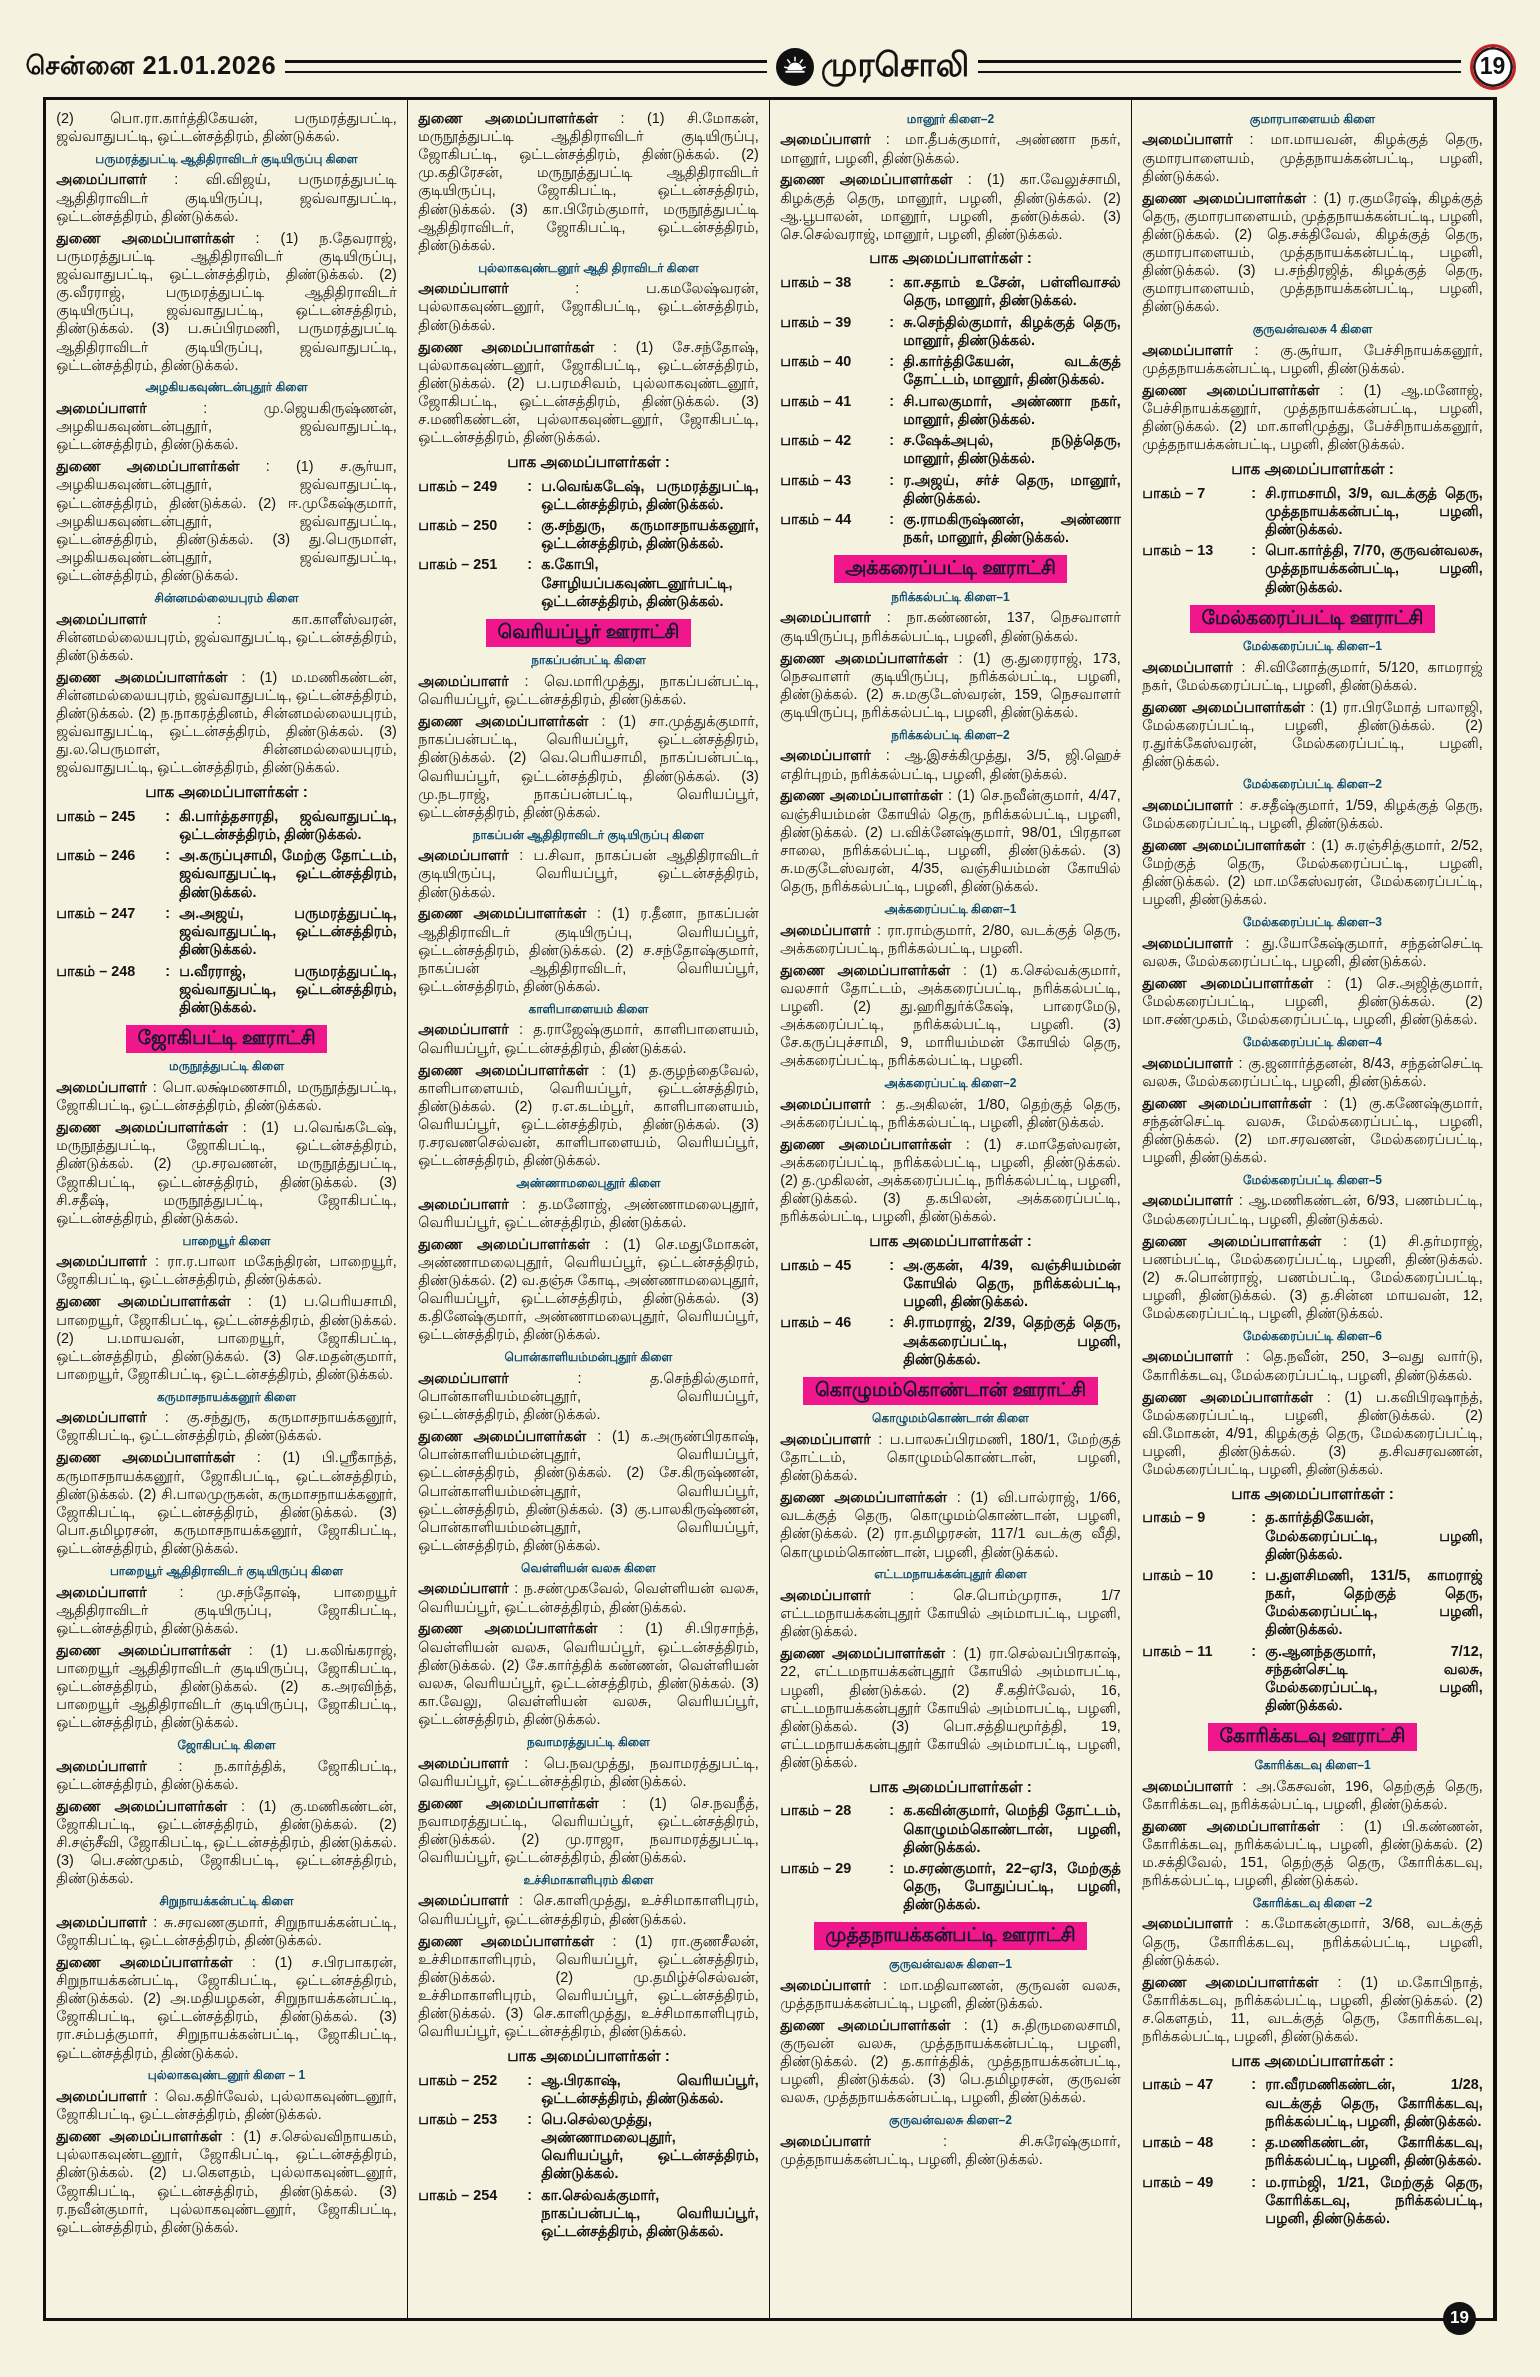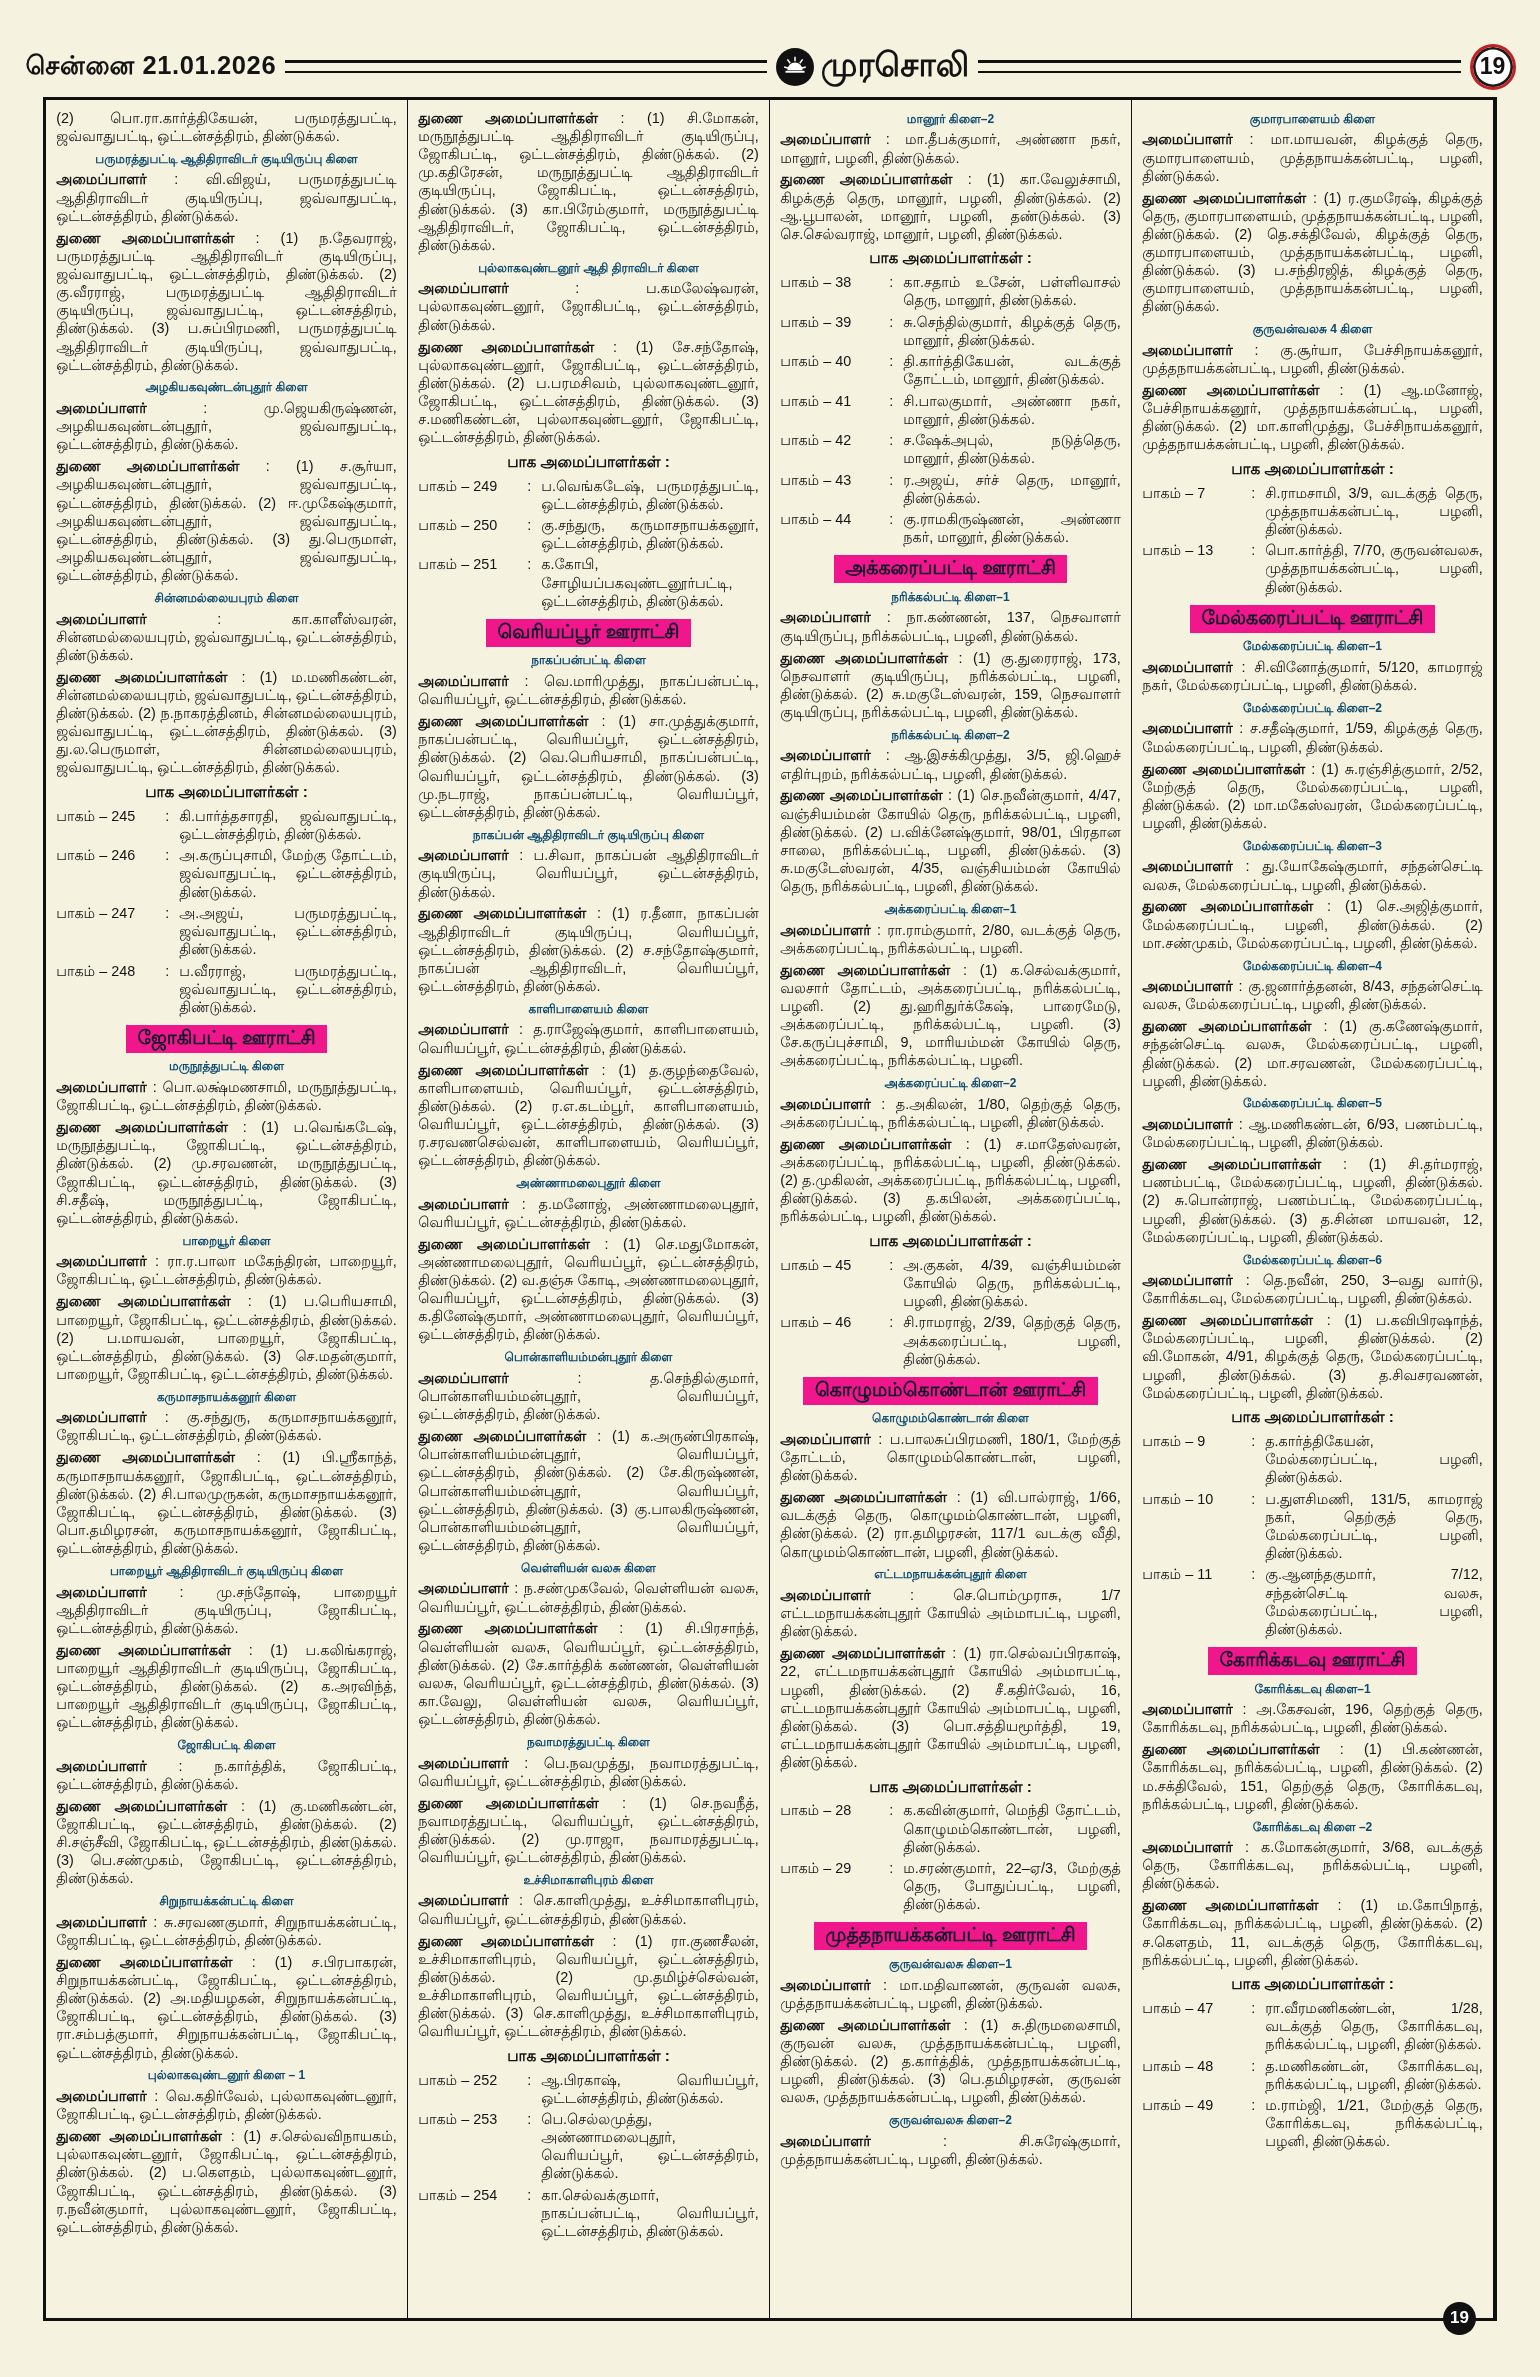--- a/index.html
+++ b/index.html
@@ -48,21 +48,21 @@
   }
   .org{
     font-size:14.4px;line-height:1.26;text-align:justify;
     margin:3.8px 0;word-break:break-word;
   }
   .org b{font-weight:bold;}
   .ptitle{
     font-weight:bold;text-align:center;font-size:15.3px;margin:6.4px 0 3.8px 0;
   }
   .part{
-    display:flex;font-size:14.4px;line-height:1.26;margin:3.2px 0;
+    display:flex;font-size:14.4px;line-height:1.26;margin:3.2px 0;font-weight:bold;
   }
   .part .pnum{flex:0 0 109px;white-space:nowrap;}
   .part .pcolon{flex:0 0 14px;}
   .part .ptxt{flex:1;text-align:justify;word-break:break-word;}
   
   .badge{
     position:absolute;right:18px;bottom:-16.6px;
     width:33px;height:33px;border-radius:50%;background:#111;
     color:#fff;font-weight:bold;font-size:17px;
     display:flex;align-items:center;justify-content:center;
@@ -317,20 +317,21 @@
         <span class="ptxt">சி.ராமசாமி, 3/9, வடக்குத் தெரு, முத்தநாயக்கன்பட்டி, பழனி, திண்டுக்கல்.</span>
       </div>
       <div class="part">
         <span class="pnum">பாகம் – 13</span>
         <span class="pcolon">:</span>
         <span class="ptxt">பொ.கார்த்தி, 7/70, குருவன்வலசு, முத்தநாயக்கன்பட்டி, பழனி, திண்டுக்கல்.</span>
       </div>
       <div class="panch-h">மேல்கரைப்பட்டி ஊராட்சி</div>
       <div class="branch-h">மேல்கரைப்பட்டி கிளை–1</div>
       <div class="org"><b>அமைப்பாளர்</b> : சி.வினோத்குமார், 5/120, காமராஜ் நகர், மேல்கரைப்பட்டி, பழனி, திண்டுக்கல்.</div>
+      <div class="org"><b>துணை அமைப்பாளர்கள்</b> : (1) ரா.பிரமோத் பாலாஜி, மேல்கரைப்பட்டி, பழனி, திண்டுக்கல். (2) ர.துர்க்கேஸ்வரன், மேல்கரைப்பட்டி, பழனி, திண்டுக்கல்.</div>
       <div class="branch-h">மேல்கரைப்பட்டி கிளை–2</div>
       <div class="org"><b>அமைப்பாளர்</b> : ச.சதீஷ்குமார், 1/59, கிழக்குத் தெரு, மேல்கரைப்பட்டி, பழனி, திண்டுக்கல்.</div>
       <div class="org"><b>துணை அமைப்பாளர்கள்</b> : (1) சு.ரஞ்சித்குமார், 2/52, மேற்குத் தெரு, மேல்கரைப்பட்டி, பழனி, திண்டுக்கல். (2) மா.மகேஸ்வரன், மேல்கரைப்பட்டி, பழனி, திண்டுக்கல்.</div>
       <div class="branch-h">மேல்கரைப்பட்டி கிளை–3</div>
       <div class="org"><b>அமைப்பாளர்</b> : து.யோகேஷ்குமார், சந்தன்செட்டி வலசு, மேல்கரைப்பட்டி, பழனி, திண்டுக்கல்.</div>
       <div class="org"><b>துணை அமைப்பாளர்கள்</b> : (1) செ.அஜித்குமார், மேல்கரைப்பட்டி, பழனி, திண்டுக்கல். (2) மா.சண்முகம், மேல்கரைப்பட்டி, பழனி, திண்டுக்கல்.</div>
       <div class="branch-h">மேல்கரைப்பட்டி கிளை–4</div>
       <div class="org"><b>அமைப்பாளர்</b> : கு.ஜனார்த்தனன், 8/43, சந்தன்செட்டி வலசு, மேல்கரைப்பட்டி, பழனி, திண்டுக்கல்.</div>
       <div class="org"><b>துணை அமைப்பாளர்கள்</b> : (1) கு.கணேஷ்குமார், சந்தன்செட்டி வலசு, மேல்கரைப்பட்டி, பழனி, திண்டுக்கல். (2) மா.சரவணன், மேல்கரைப்பட்டி, பழனி, திண்டுக்கல்.</div>
       <div class="branch-h">மேல்கரைப்பட்டி கிளை–5</div>

